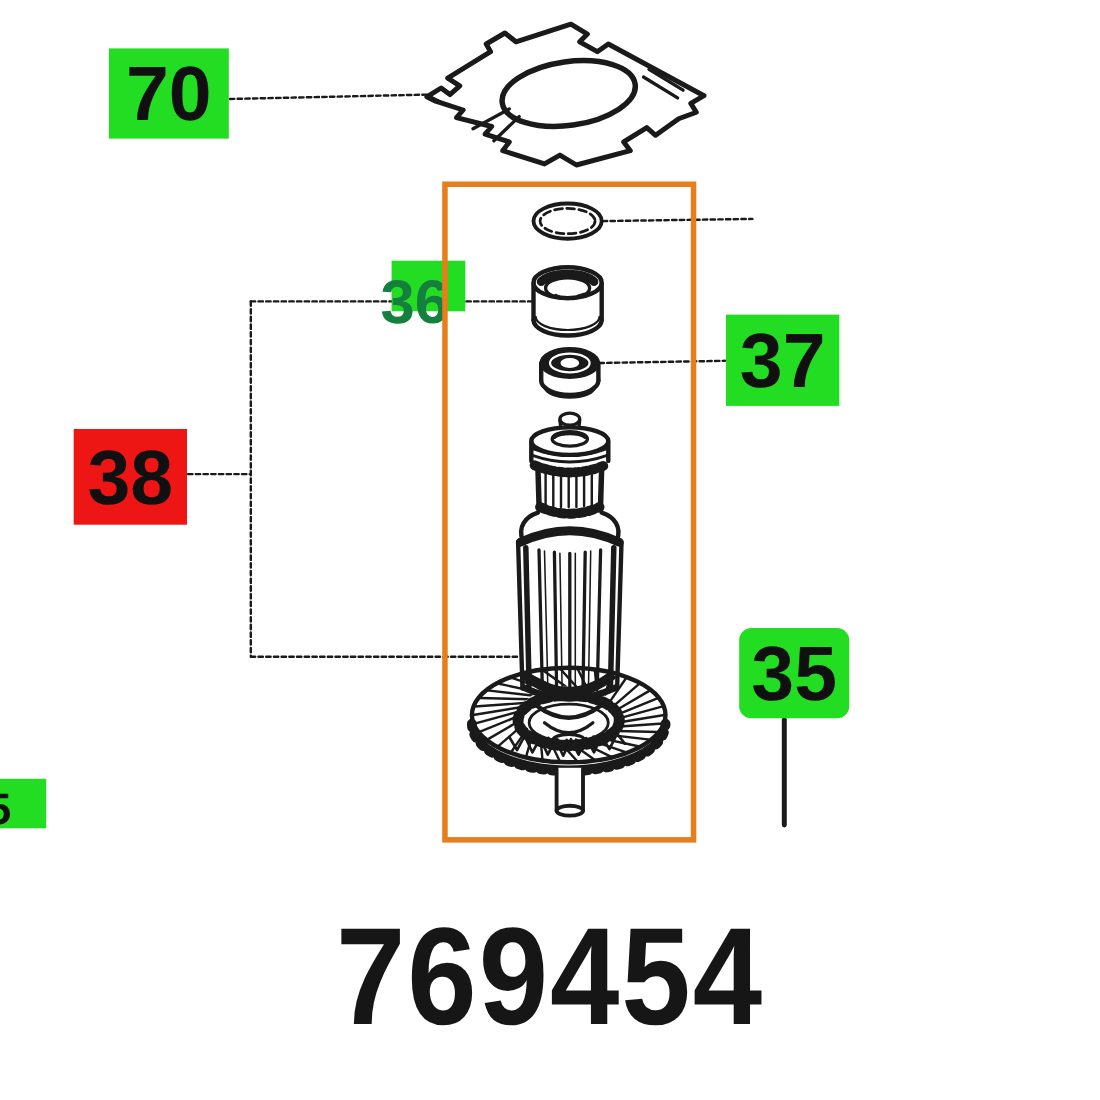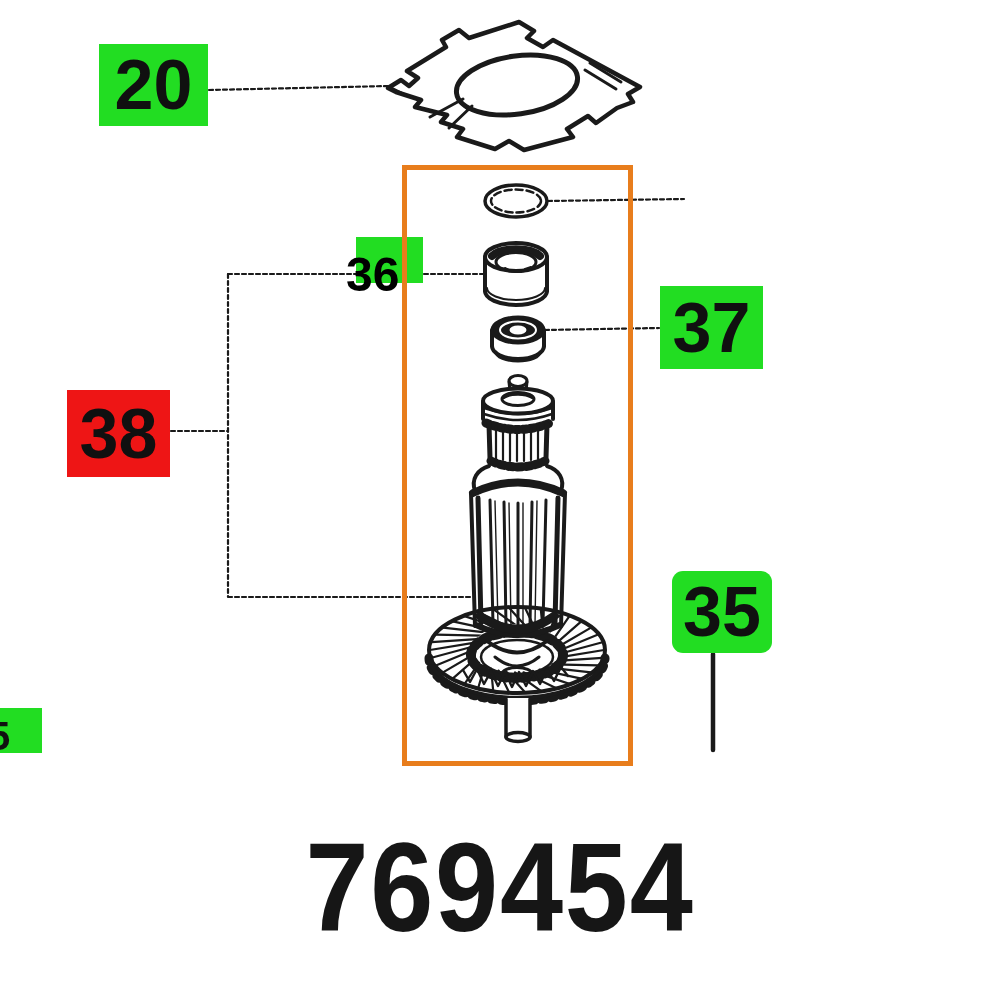--- a/index.html
+++ b/index.html
@@ -9,21 +9,21 @@
   .callout{position:absolute;z-index:2;display:flex;align-items:center;justify-content:center;
            font-weight:bold;font-size:70px;line-height:1;color:#101010;}
   #c40{left:99px;top:44px;width:109px;height:82px;}
   #c39{left:685px;top:155px;width:103px;height:82px;}
   #c37{left:660px;top:286px;width:103px;height:83px;}
   #c38{left:45px;top:390px;width:103px;height:87px;}
   #c35{left:672px;top:571px;width:100px;height:82px;border-radius:11px;}
   .callout-box{position:absolute;z-index:2;}
   #c36box{left:356px;top:237px;width:67px;height:46px;}
   #c36text{position:absolute;z-index:2;left:346px;top:239px;font-weight:bold;
-           font-size:48px;line-height:72px;color:#000000;}
+           font-size:56px;line-height:72px;color:#15803d;}
   #c5box{left:-30px;top:708px;width:72px;height:45px;}
   #c5text{position:absolute;z-index:2;left:-12px;top:716px;font-weight:bold;
           font-size:40px;line-height:40px;color:#101010;}
   #bignum{position:absolute;z-index:2;left:0;top:825px;width:1000px;text-align:center;
           font-weight:bold;font-size:126px;line-height:126px;letter-spacing:2px;color:#161616;
           transform:scaleX(0.9);}
   #highlight{position:absolute;z-index:3;left:402px;top:165px;width:231px;height:601px;
              border:5px solid #e87d1c;box-sizing:border-box;background:transparent;}
 </style>
 </head>
@@ -161,21 +161,21 @@
       <ellipse cx="517" cy="674" rx="15" ry="6.5" stroke-width="3"></ellipse>
       <path d="M463,670 L470,682 L477,669 L484,684 L491,671 L498,686 L505,672 L512,687
                L519,672 L526,686 L533,671 L540,684 L547,669 L554,681 L561,667 L568,676" stroke-width="2.4"></path>
 
       <rect x="507" y="698" width="22" height="38" fill="#ffffff" stroke="none"></rect>
       <path d="M506,699 L506,737 M530,699 L530,737" stroke-width="3.5"></path>
       <ellipse cx="518" cy="737" rx="12" ry="4.5" fill="#ffffff" stroke-width="3.5"></ellipse>
     </g>
   </svg>
 
-  <div class="callout" id="c40" style="background-color: rgb(34, 221, 34);">20</div>
+  <div class="callout" id="c40" style="background-color: rgb(34, 221, 34);">70</div>
   <div class="callout" id="c38" style="background-color: rgb(238, 21, 21); margin-left: 22px;">38</div>
   <div class="callout" id="c37" style="background-color: rgb(34, 221, 34);">37</div>
   <div class="callout-box" id="c36box" style="background-color: rgb(34, 221, 34);"></div>
   <div id="c36text">36</div>
   <div class="callout" id="c35" style="background-color: rgb(34, 221, 34);">35</div>
   <div class="callout-box" id="c5box" style="background-color: rgb(34, 221, 34);"></div>
   <div id="c5text">5</div>
 
   <div id="highlight" style="border-color: rgb(232, 125, 28);"></div>
 

